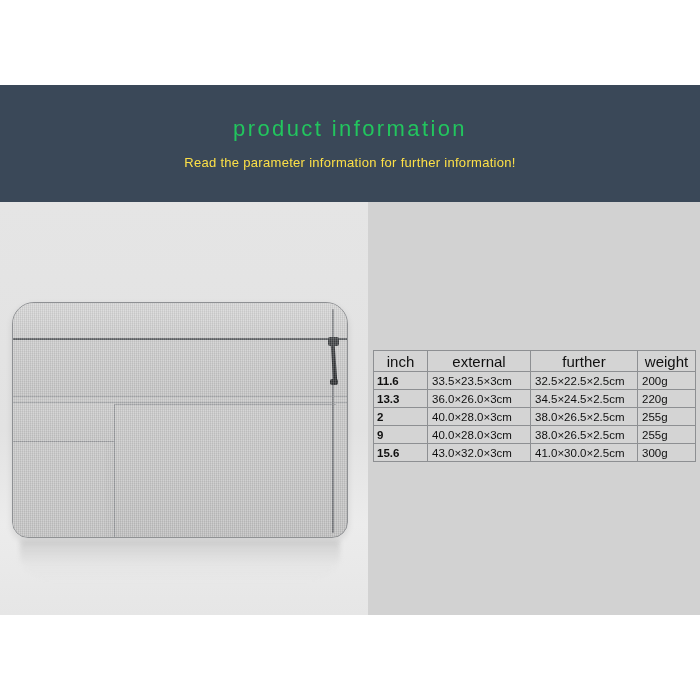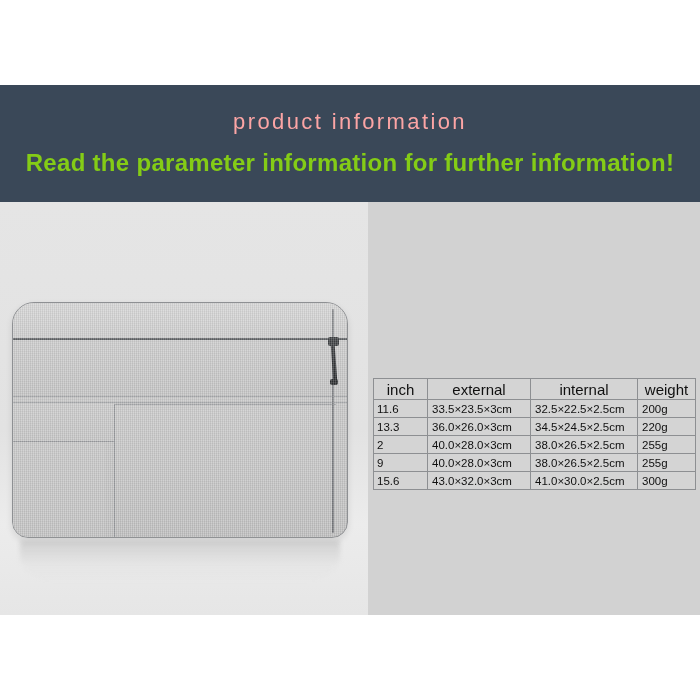--- a/index.html
+++ b/index.html
@@ -29,34 +29,33 @@
     width: 700px;
     height: 117px;
     background: #3a4858;
     display: flex;
     flex-direction: column;
     align-items: center;
     justify-content: center;
     box-sizing: border-box;
   }
   .banner-title {
-    color: #fca5a5;
+    color: #22c55e;
     font-size: 22px;
     letter-spacing: 2.4px;
     line-height: 1.2;
     margin-bottom: 13px;
     white-space: nowrap;
   }
   .banner-subtitle {
-    color: #84cc16;
-    font-size: 24px;
+    color: #fde047;
+    font-size: 13px;
     letter-spacing: 0.3px;
     line-height: 1.2;
     white-space: nowrap;
-    font-weight: bold;
   }
 
   
   .content {
     position: absolute;
     left: 0;
     top: 202px;
     width: 700px;
     height: 413px;
     display: flex;
@@ -215,21 +214,20 @@
   }
 
   .spec-table {
     position: absolute;
     left: 5px;
     top: 148px;
     width: 322px;
     border-collapse: collapse;
     table-layout: fixed;
     background: #d4d4d4;
-    margin-top: 28px;
   }
   .spec-table th,
   .spec-table td {
     border: 1px solid #8d8f92;
     color: #101010;
     background: #d4d4d4;
     padding: 0 4px;
     box-sizing: border-box;
   }
   .spec-table th {
@@ -240,20 +238,21 @@
   }
   .spec-table td {
     height: 18px;
     font-size: 11.5px;
     text-align: left;
     white-space: nowrap;
   }
   .spec-table td.col-inch {
     text-align: left;
     padding-left: 3px;
+    font-weight: bold;
   }
   .col-w-inch { width: 54px; }
   .col-w-ext  { width: 103px; }
   .col-w-int  { width: 107px; }
   .col-w-wt   { width: 58px; }
 </style>
 </head>
 <body>
 
 <div class="page">
@@ -286,21 +285,21 @@
         <colgroup>
           <col class="col-w-inch">
           <col class="col-w-ext">
           <col class="col-w-int">
           <col class="col-w-wt">
         </colgroup>
         <thead>
           <tr>
             <th>inch</th>
             <th>external</th>
-            <th>internal</th>
+            <th>further</th>
             <th>weight</th>
           </tr>
         </thead>
         <tbody>
           <tr>
             <td class="col-inch">11.6</td>
             <td>33.5×23.5×3cm</td>
             <td>32.5×22.5×2.5cm</td>
             <td>200g</td>
           </tr>

